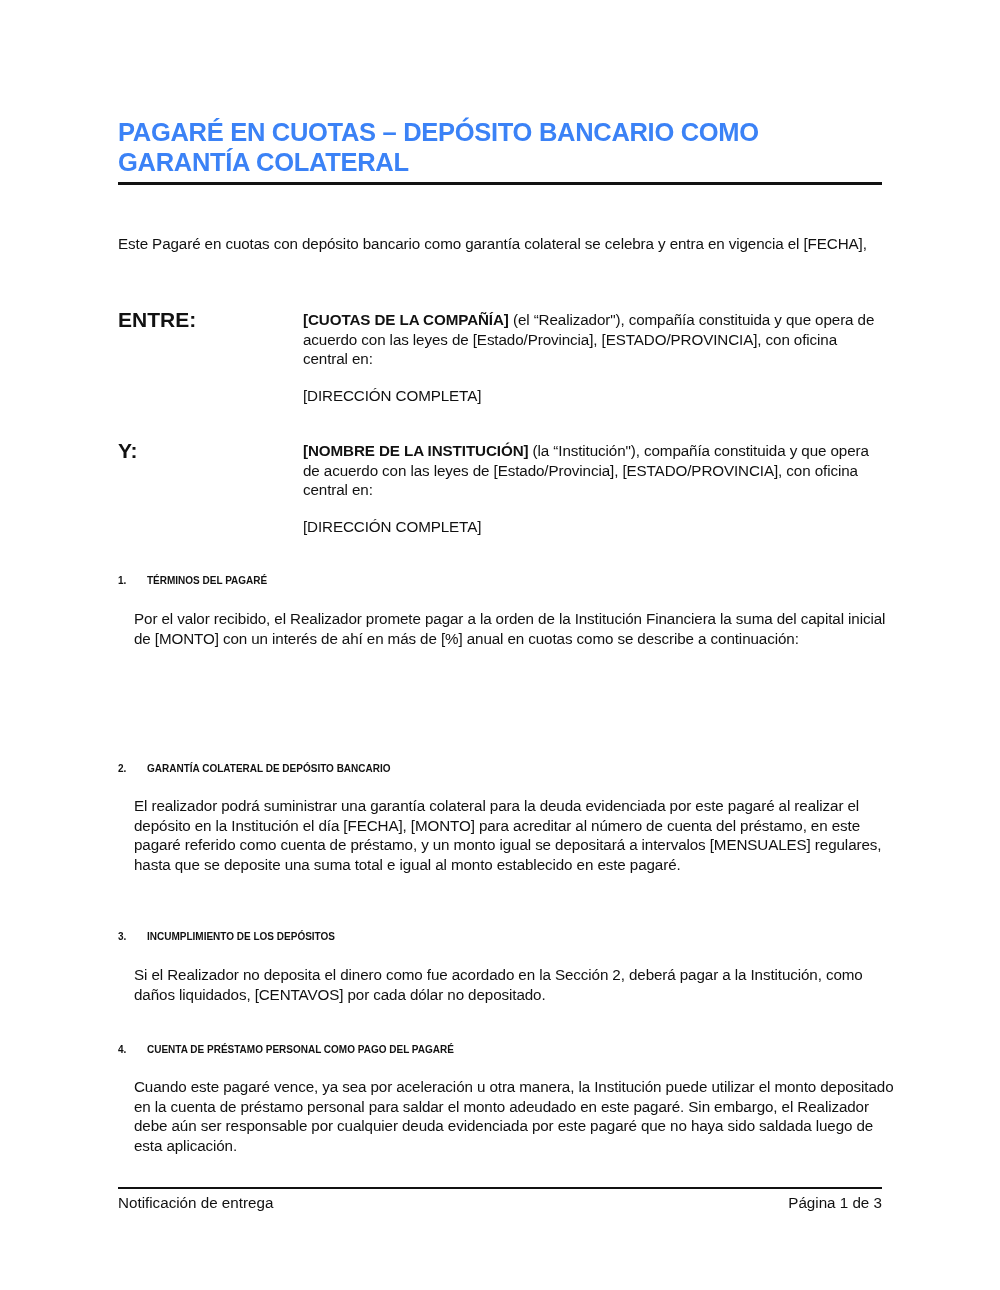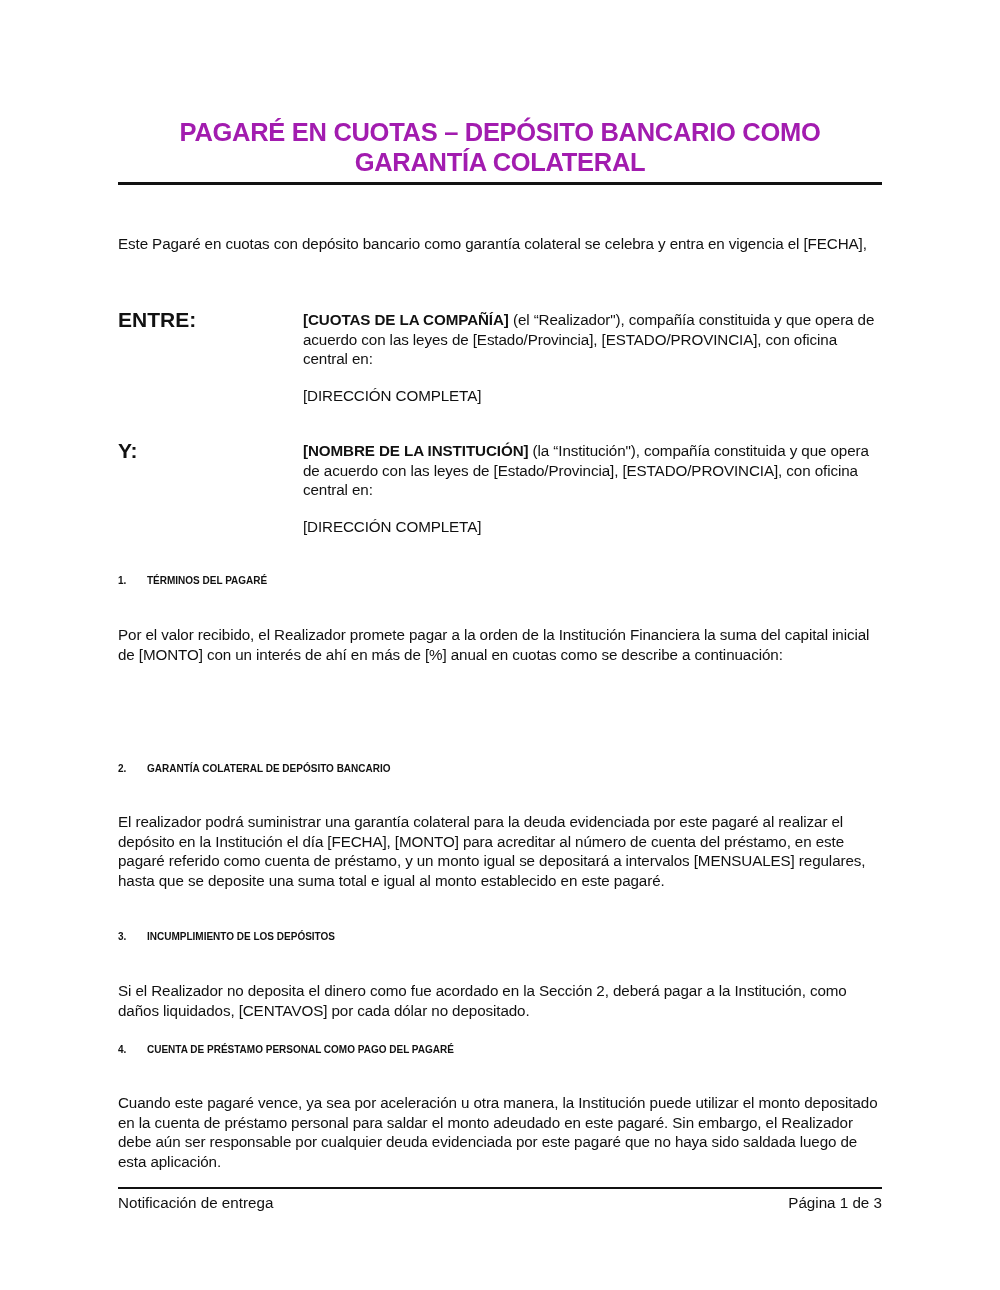--- a/index.html
+++ b/index.html
@@ -3,34 +3,34 @@
 <meta charset="utf-8">
 <style>
   html, body { margin: 0; padding: 0; background: #ffffff; }
   body {
     width: 1000px; height: 1290px; position: relative; overflow: hidden;
     font-family: "Liberation Sans", sans-serif; color: #111111;
   }
   .page { position: absolute; left: 118px; top: 0; width: 764px; }
   .title {
     position: absolute; left: 0; top: 117px; width: 764px;
-    text-align: center; font-weight: bold; font-size: 25.5px; line-height: 30px;
-    letter-spacing: -0.3px; color: #a21caf;
+    text-align: left; font-weight: bold; font-size: 25.5px; line-height: 30px;
+    letter-spacing: -0.3px; color: #3b82f6;
   }
   .title-rule { position: absolute; left: 0; top: 182px; width: 764px; height: 3px; background: #111; }
   .p { font-size: 15.2px; line-height: 19.5px; letter-spacing: -0.1px; }
   .intro { position: absolute; left: 0; top: 234px; width: 764px; }
   .party { position: absolute; left: 0; width: 764px; }
   .party-label { position: absolute; left: 0; top: 0; font-weight: bold; font-size: 21px; line-height: 19.5px; }
   .party-body { position: absolute; left: 185px; top: 0; width: 579px; }
   .party-address { margin-top: 17px; }
   .bold { font-weight: bold; }
   .sec-head { position: absolute; left: 0; width: 764px; font-weight: bold; font-size: 10px; line-height: 19.5px; }
   .sec-num { display: inline-block; width: 29px; }
-  .sec-body { position: absolute; left: 0; width: 764px; margin-top: 16px; }
+  .sec-body { position: absolute; left: 16px; width: 764px; }
   .sec-body p { margin: 0 0 17px 0; }
   .footer-rule { position: absolute; left: 0; top: 1187px; width: 764px; height: 1.5px; background: #111; }
   .footer-left { position: absolute; left: 0; top: 1193px; font-size: 15.2px; line-height: 19px; }
   .footer-right { position: absolute; right: 0; top: 1193px; font-size: 15.2px; line-height: 19px; text-align: left; }
 </style>
 </head>
 <body>
 
 <div class="page">
 

